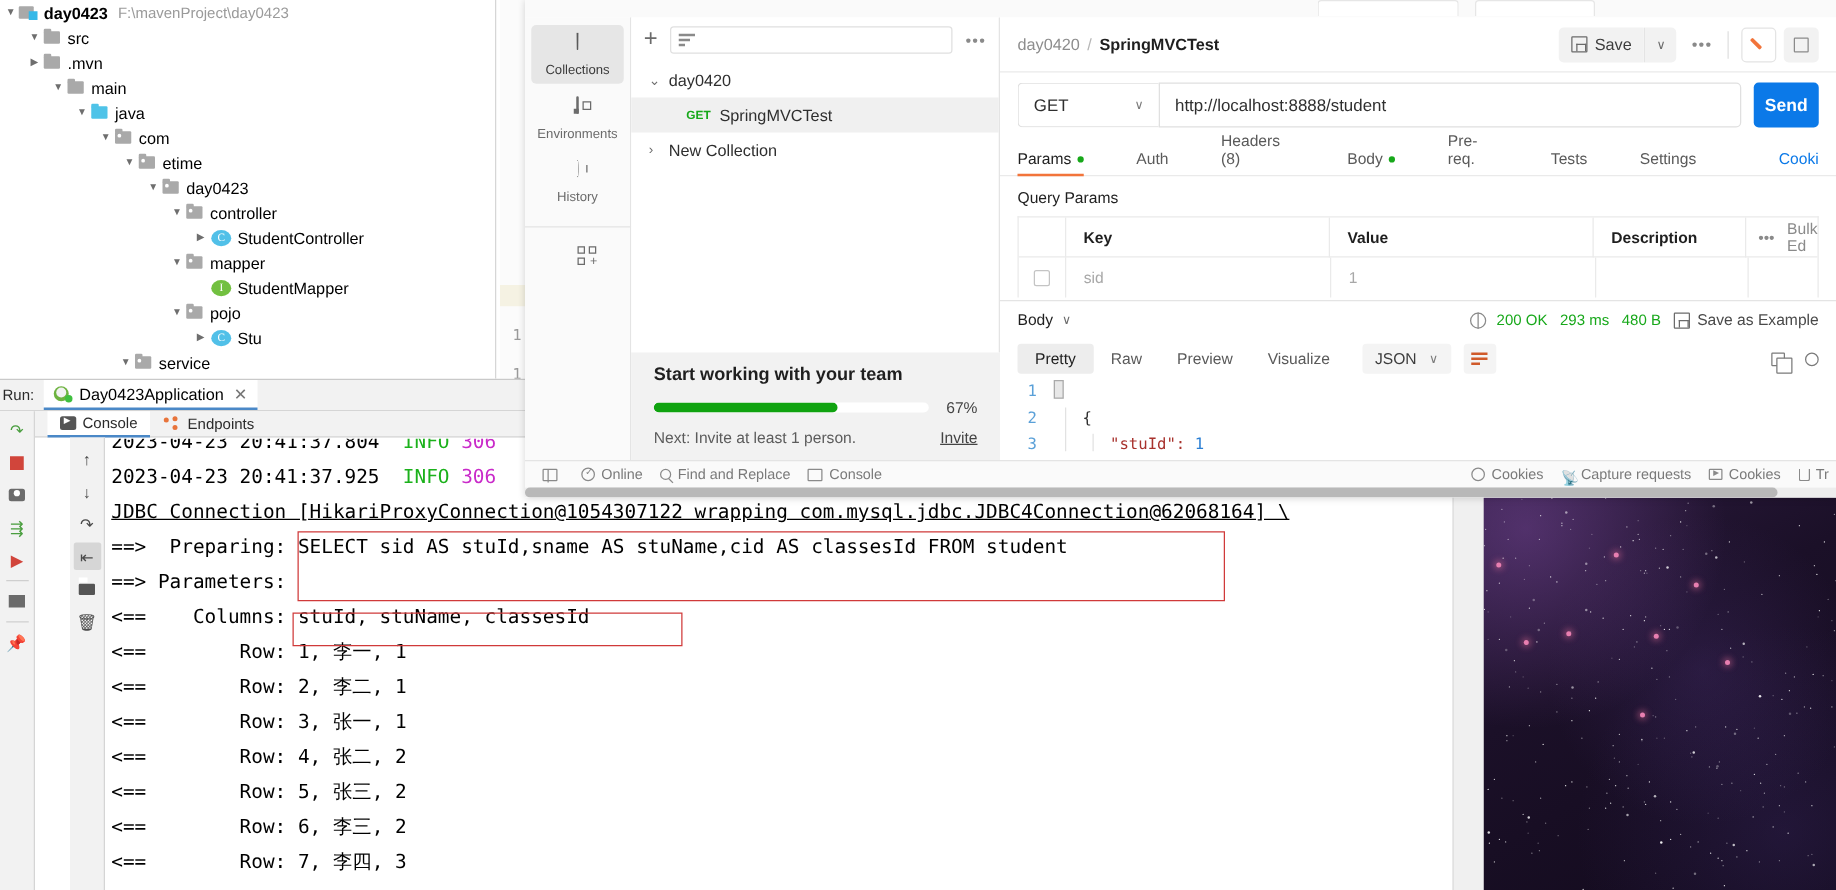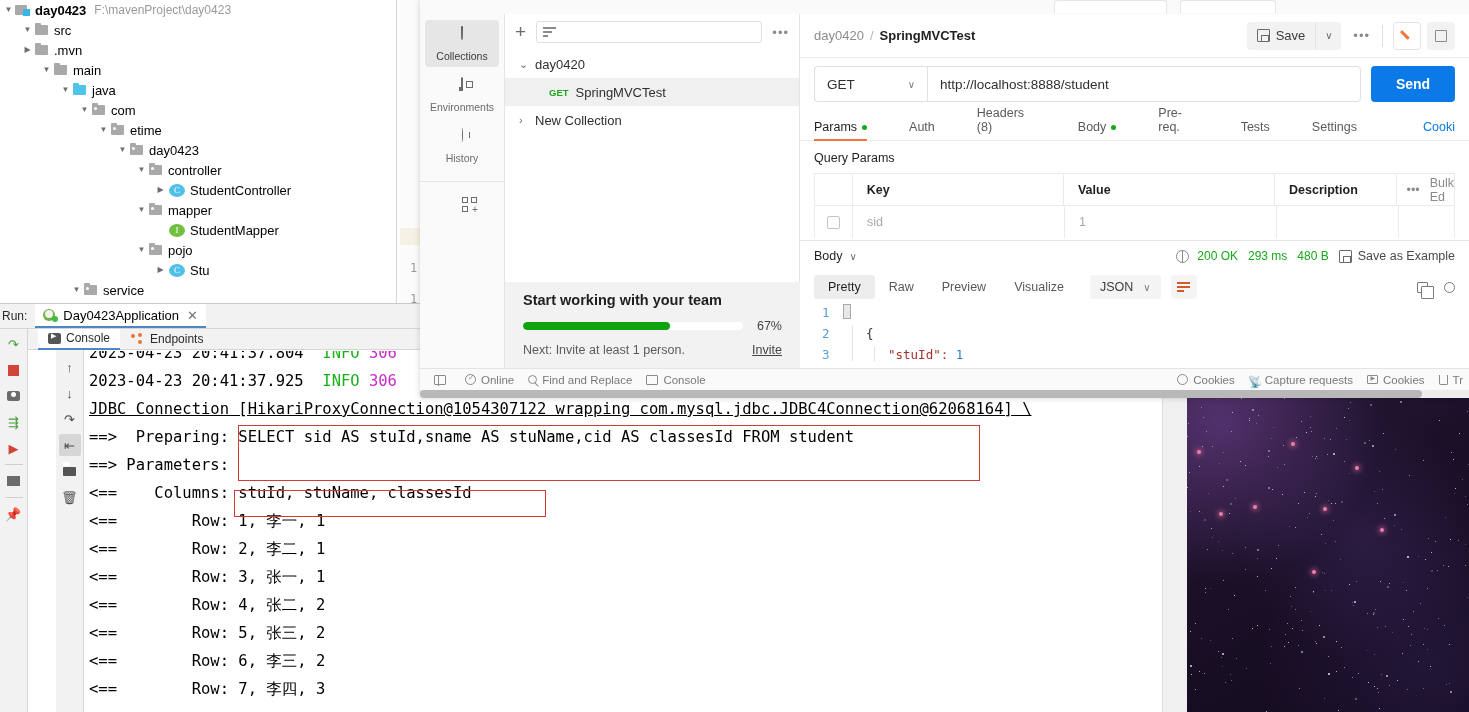--- a/index.html
+++ b/index.html
@@ -316,21 +316,21 @@
      margin-left: 6px; display: flex; align-items: center; justify-content: center; }
   .g-doc { width: 12px; height: 12px; border: 1.4px solid #8a8a8a; border-radius: 1px; }
 
   #pm-urlbar { height: 52px; display: flex; align-items: center; padding: 0 14px; }
   #method-box { width: 113px; height: 36px; border: 1px solid #e0e0e0; border-right: none;
      border-radius: 4px 0 0 4px; display: flex; align-items: center; padding: 0 12px; }
   #method-label { flex: 1; font-size: 13.5px; color: #2f2f2f; }
   #method-caret { color: #7a7a7a; font-size: 10px; }
   #url-box { flex: 1; height: 36px; border: 1px solid #e0e0e0; border-radius: 0 4px 4px 0;
      display: flex; align-items: center; padding: 0 12px; font-size: 13.5px; color: #2f2f2f; }
-  #send-btn { width: 84px; height: 36px; margin-left: 10px; background: #0b79e8; border-radius: 4px;
+  #send-btn { width: 52px; height: 36px; margin-left: 10px; background: #0b79e8; border-radius: 4px;
      color: #fff; font-size: 14px; font-weight: bold; display: flex; align-items: center;
      justify-content: center; }
 
   #pm-reqtabs { height: 30px; display: flex; align-items: flex-end; padding: 0 14px; gap: 24px; }
   .rtab { font-size: 12.5px; color: #5a5a5a; margin-right: 18px; padding-bottom: 6px; position: relative;
      display: flex; align-items: center; }
   .rtab.active { color: #1f1f1f; }
   .rtab.active::after { content: ""; position: absolute; left: 0; right: 0; bottom: -1px;
      height: 2px; background: #f2743a; }
   .rtab .gdot { width: 5px; height: 5px; border-radius: 50%; background: #17a81a; margin-left: 5px; }
@@ -484,21 +484,21 @@
           <span class="ic ic-folder ic-folder-pkg">
             <i class="dot"></i>
           </span>
           <span class="tree-label">pojo</span>
         </div>
         <div class="tree-row" style="padding-left: 154px;">
           <span class="tw closed"></span>
           <span class="ic ic-class">C</span>
           <span class="tree-label">Stu</span>
         </div>
-        <div class="tree-row" style="padding-left: 70px;">
+        <div class="tree-row" style="padding-left: 94px;">
           <span class="tw open"></span>
           <span class="ic ic-folder ic-folder-pkg">
             <i class="dot"></i>
           </span>
           <span class="tree-label">service</span>
         </div>
       </div>
     <div id="tree-scrollbar"></div>
     <div id="tree-vline"></div>
 

